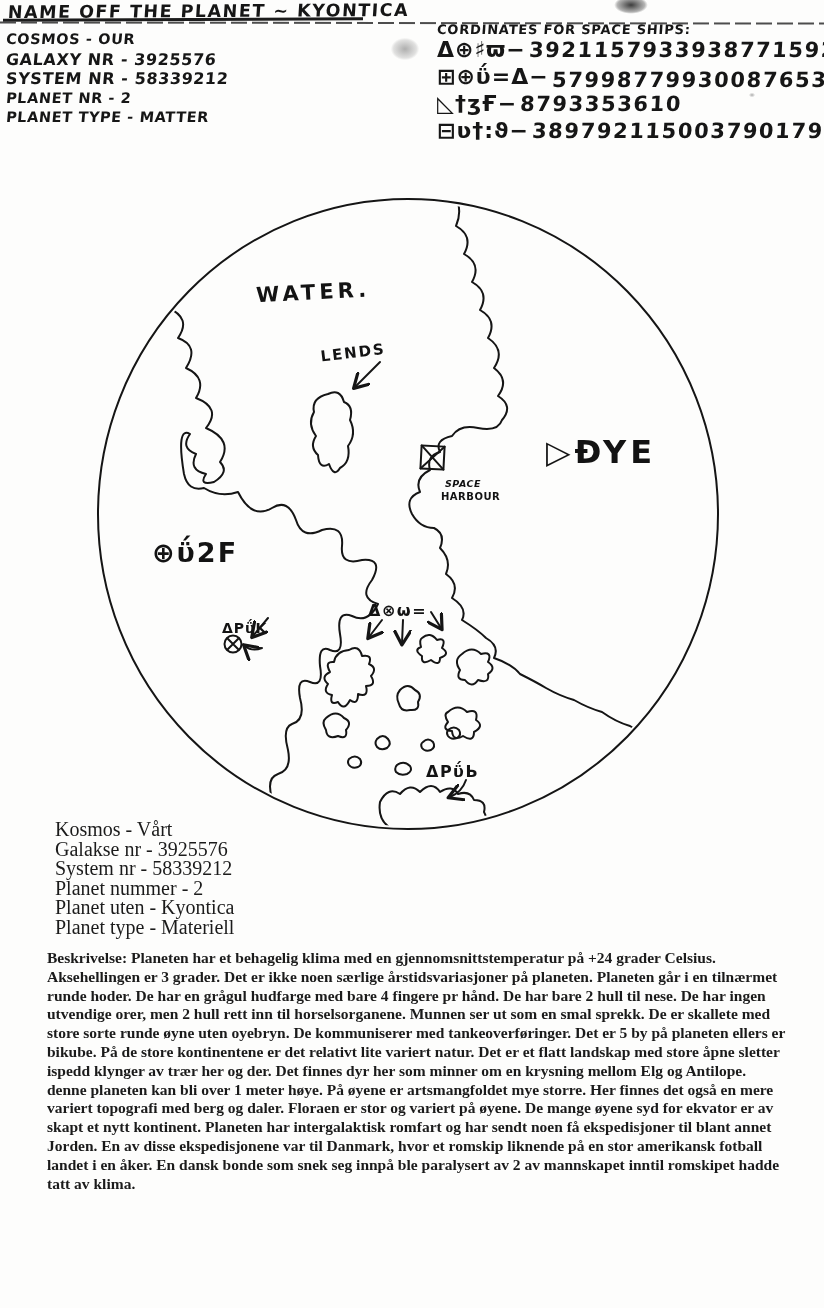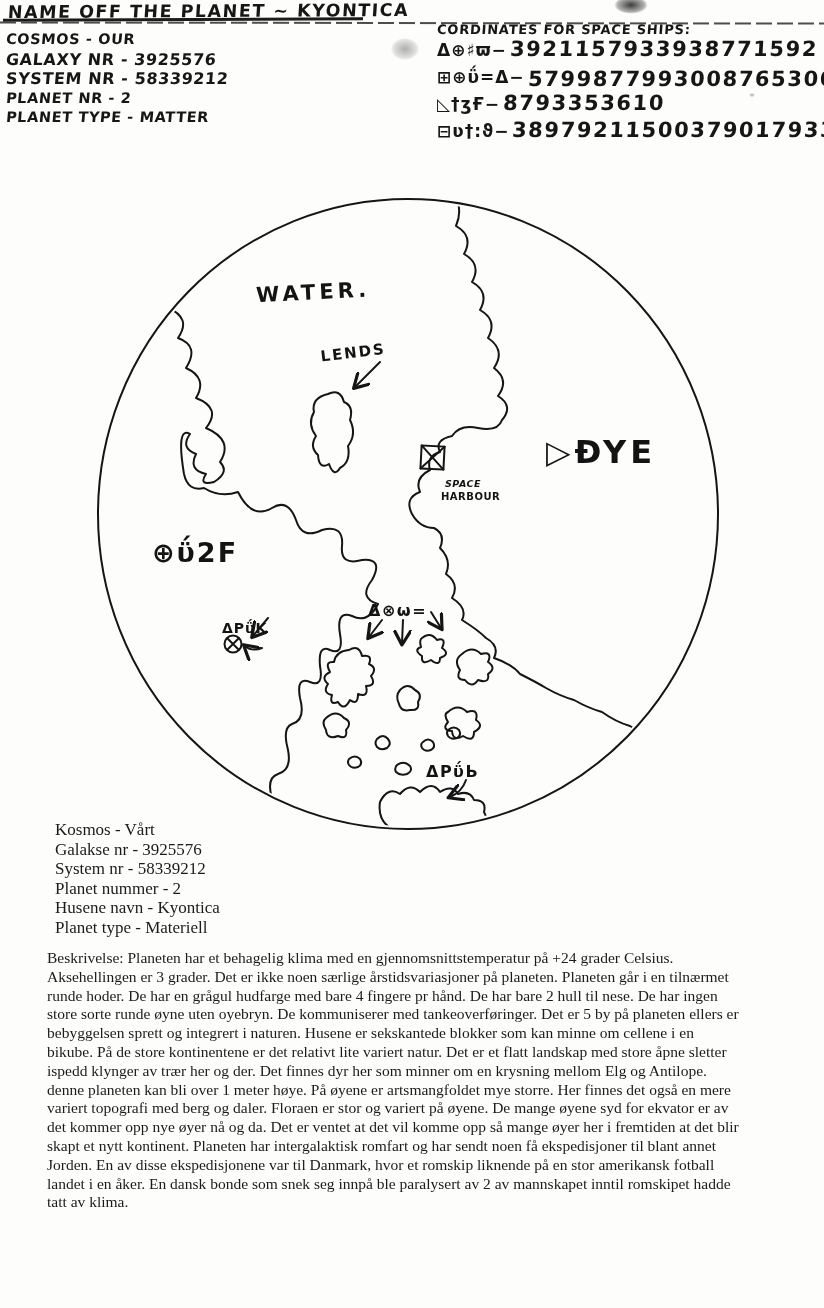--- a/index.html
+++ b/index.html
@@ -13,41 +13,41 @@
          transform:rotate(-.2deg);}
   #page-rule{position:absolute;left:0;top:22px;width:824px;height:2px;opacity:.85;
          background:repeating-linear-gradient(90deg,#2e2e2e 0 16px,transparent 16px 21px);
          transform:rotate(.08deg);}
   #info-left{position:absolute;left:6px;top:30px;}
   #info-left .il{font-size:14.5px;line-height:19.6px;letter-spacing:.6px;
          transform:skewX(-5deg);white-space:nowrap;}
   #coords{position:absolute;left:437px;top:22px;}
   #coords .ch{font-size:13px;letter-spacing:.8px;transform:skewX(-4deg);}
   #coords .crow{display:flex;align-items:baseline;height:27px;white-space:nowrap;}
-  #coords .cg{font-size:17px;letter-spacing:1px;margin-right:3px;}
+  #coords .cg{font-size:22px;letter-spacing:1px;margin-right:3px;}
   #coords .cv{font-size:21px;letter-spacing:1.6px;transform:skewX(-3deg);}
   
   .smudge{position:absolute;border-radius:50%;pointer-events:none;}
   #smudge-a{left:386px;top:34px;width:38px;height:30px;
      background:radial-gradient(closest-side,rgba(110,110,110,.55),rgba(140,140,140,.25) 60%,transparent 75%);}
   #smudge-b{left:610px;top:-6px;width:42px;height:22px;
      background:radial-gradient(closest-side,rgba(40,40,40,.9),rgba(70,70,70,.4) 65%,transparent 80%);}
   #smudge-c{left:748px;top:92px;width:8px;height:6px;
      background:radial-gradient(closest-side,rgba(90,90,90,.5),transparent 80%);}
   
   #mapsvg{position:absolute;left:0;top:0;width:824px;height:1308px;}
   #mapsvg path,#mapsvg ellipse,#mapsvg circle,#mapsvg rect,#mapsvg line
     {fill:none;stroke:#151515;stroke-width:2;stroke-linecap:round;stroke-linejoin:round;}
   #mapsvg text{fill:#131313;stroke:none;font-family:"DejaVu Sans",sans-serif;font-weight:700;}
   
   #planet-info{position:absolute;left:55px;top:820px;font-family:"Liberation Serif","DejaVu Serif",serif;
-         font-size:17px;line-height:19.5px;color:#1b1b1b;}
+         font-size:20px;line-height:19.5px;color:#1b1b1b;}
   #description{position:absolute;left:47px;top:949px;font-family:"Liberation Serif","DejaVu Serif",serif;
          font-size:15.5px;line-height:18.8px;color:#1b1b1b;}
-  #description .dl{white-space:nowrap;}
+  #description .dl{white-space:nowrap;font-weight:bold;}
 </style>
 </head>
 <body>
 
 <div id="page">
 
   <div id="title" class="hand">NAME OFF THE PLANET ~ KYONTICA</div>
   <div id="title-underline"></div>
   <div id="page-rule"></div>
   <div class="smudge" id="smudge-a"></div>
@@ -166,34 +166,33 @@
     <text x="368" y="616" font-size="16" letter-spacing="1.5">Δ⊗ω=</text>
     <text x="222" y="633" font-size="14" letter-spacing="1">ΔPΰK</text>
     <text x="426" y="777" font-size="16" letter-spacing="1.5">ΔPΰЬ</text>
   </svg>
 
   <div id="planet-info">
     <div>Kosmos - Vårt</div>
     <div>Galakse nr - 3925576</div>
     <div>System nr - 58339212</div>
     <div>Planet nummer - 2</div>
-    <div>Husene navn - Kyontica</div>
+    <div>Planet uten - Kyontica</div>
     <div>Planet type - Materiell</div>
   </div>
 
   <div id="description">
     <div class="dl">Beskrivelse: Planeten har et behagelig klima med en gjennomsnittstemperatur på +24 grader Celsius.</div>
     <div class="dl">Aksehellingen er 3 grader. Det er ikke noen særlige årstidsvariasjoner på planeten. Planeten går i en tilnærmet</div>
     <div class="dl">runde hoder. De har en grågul hudfarge med bare 4 fingere pr hånd. De har bare 2 hull til nese. De har ingen</div>
+    <div class="dl">utvendige orer, men 2 hull rett inn til horselsorganene. Munnen ser ut som en smal sprekk.  De er skallete med</div>
     <div class="dl">store sorte runde øyne uten oyebryn. De kommuniserer med tankeoverføringer. Det er 5 by på planeten ellers er</div>
-    <div class="dl">bebyggelsen sprett og integrert i naturen. Husene er sekskantede blokker som kan minne om cellene i en</div>
     <div class="dl">bikube. På de store kontinentene er det relativt lite variert natur. Det er et flatt landskap med store åpne sletter</div>
     <div class="dl">ispedd klynger av trær her og der. Det finnes dyr her som minner om en krysning mellom Elg og Antilope.</div>
     <div class="dl">denne planeten kan bli over 1 meter høye. På øyene er artsmangfoldet mye storre. Her finnes det også en mere</div>
     <div class="dl">variert topografi med berg og daler.  Floraen er stor og variert på øyene. De mange øyene syd for ekvator er av</div>
-    <div class="dl">det kommer opp nye øyer nå og da. Det er ventet at det vil komme opp så mange øyer her i fremtiden at det blir</div>
     <div class="dl">skapt et nytt kontinent. Planeten har intergalaktisk romfart og har sendt noen få ekspedisjoner til blant annet</div>
     <div class="dl">Jorden. En av disse ekspedisjonene var til Danmark, hvor et romskip liknende på en stor amerikansk fotball</div>
     <div class="dl">landet i en åker. En dansk bonde som snek seg innpå ble paralysert av 2 av mannskapet inntil romskipet hadde</div>
     <div class="dl">tatt av klima.</div>
   </div>
 
 </div>
 
 </body></html>

